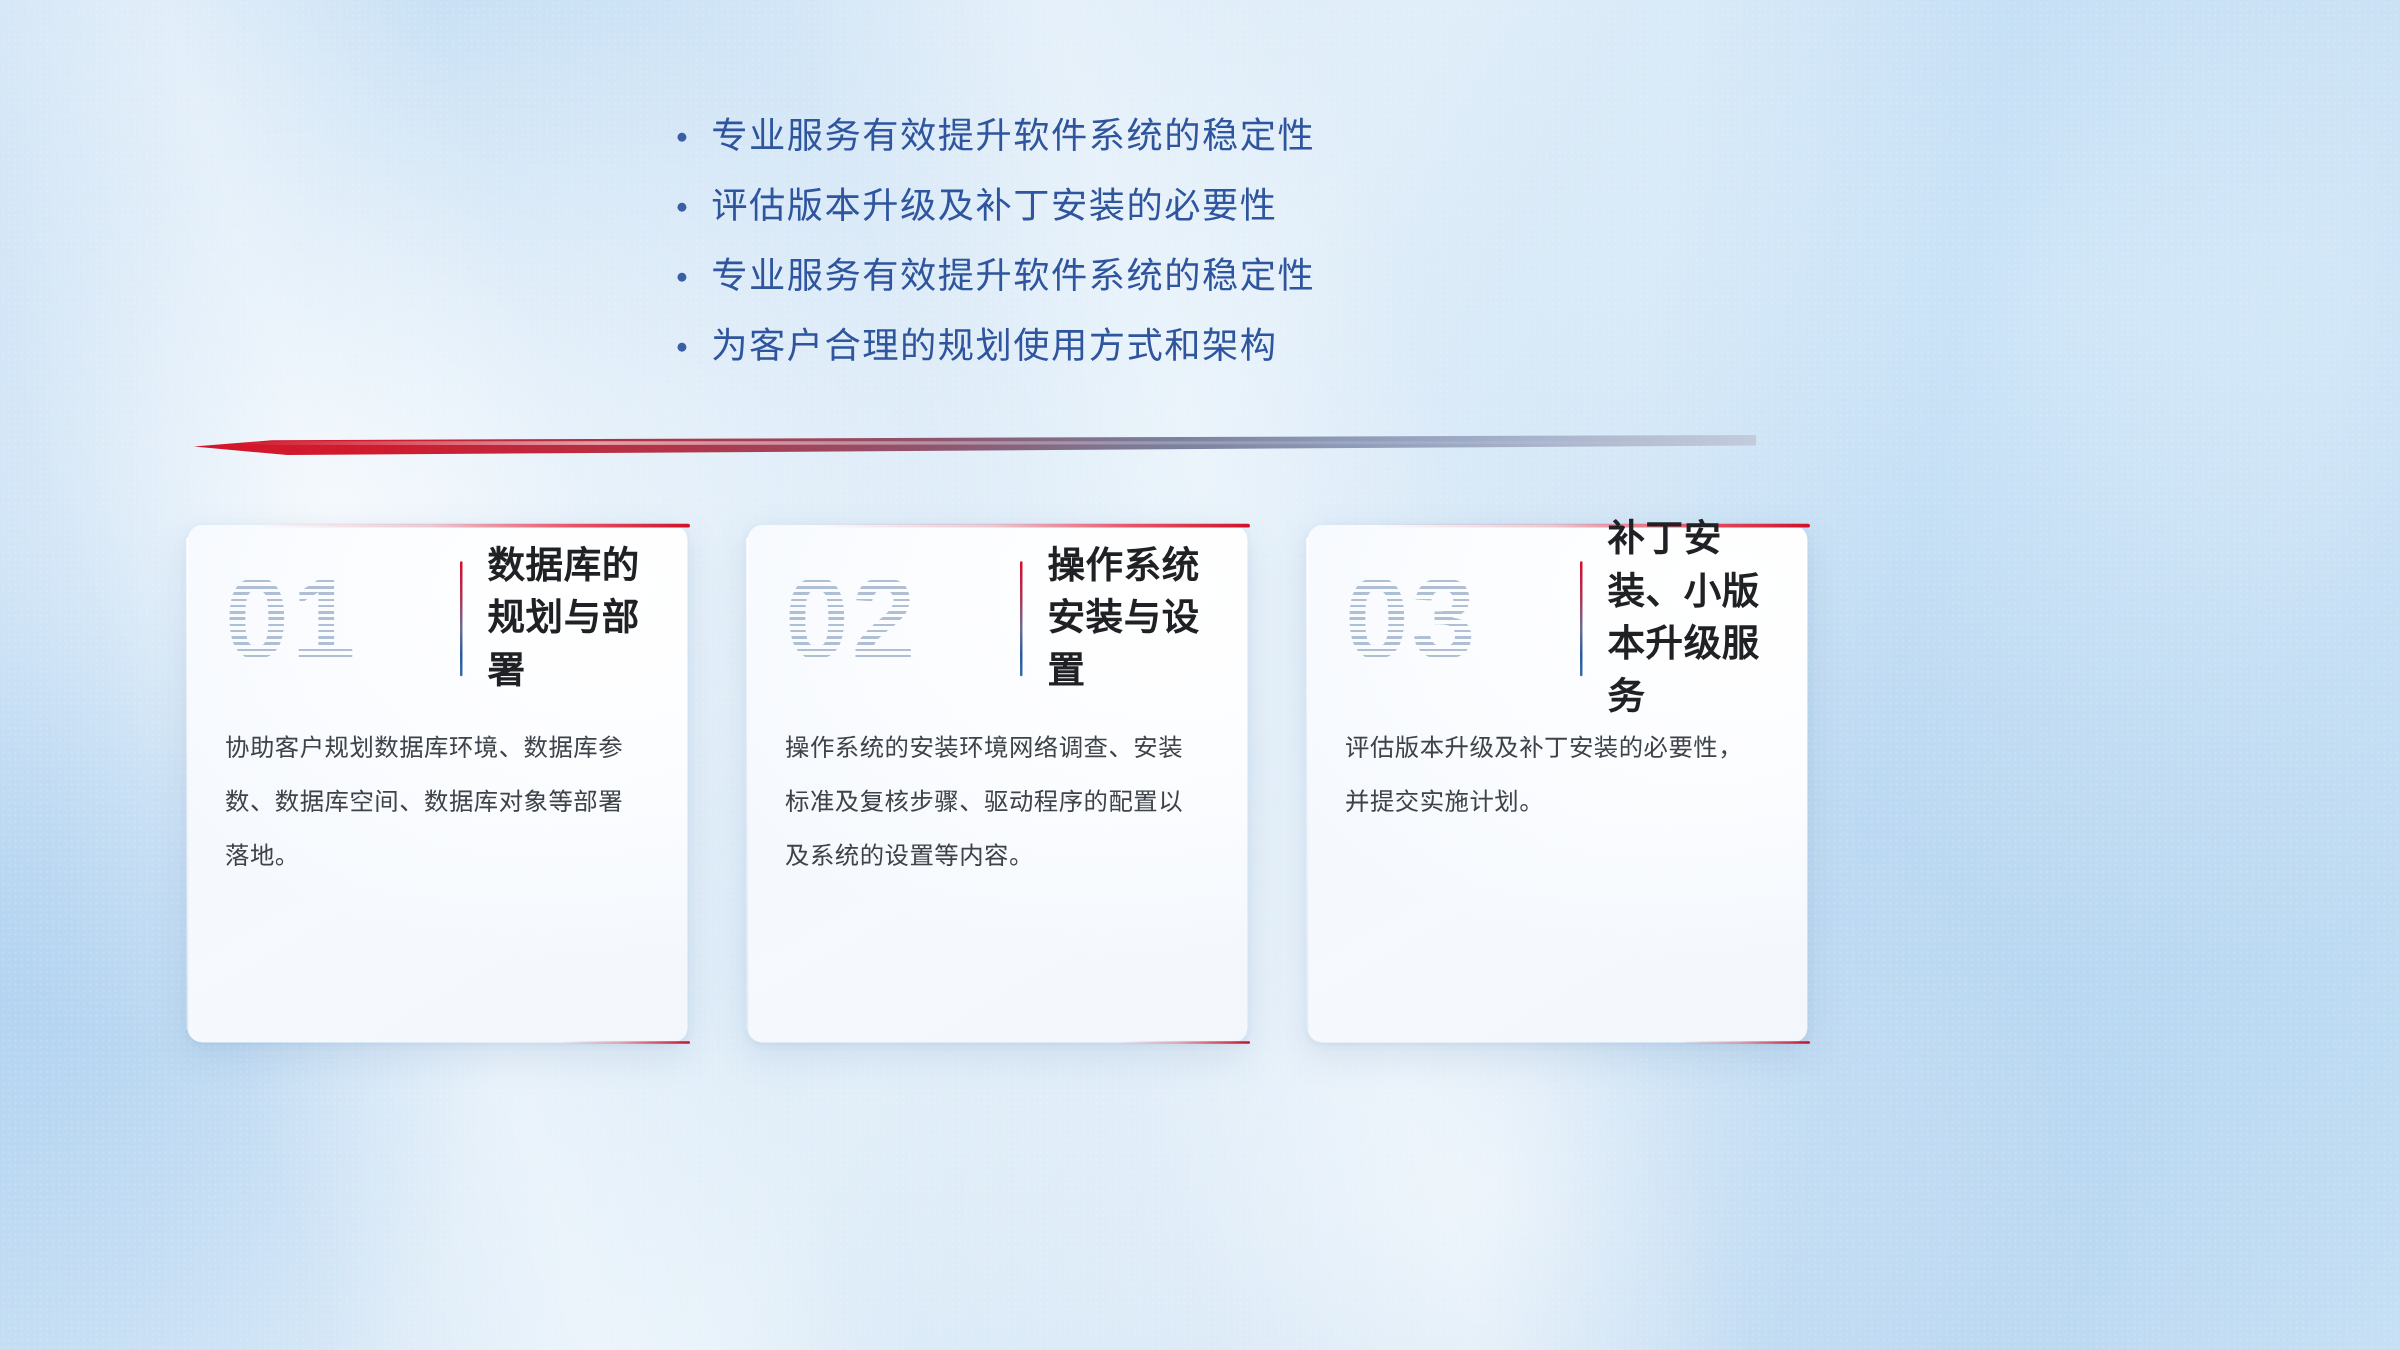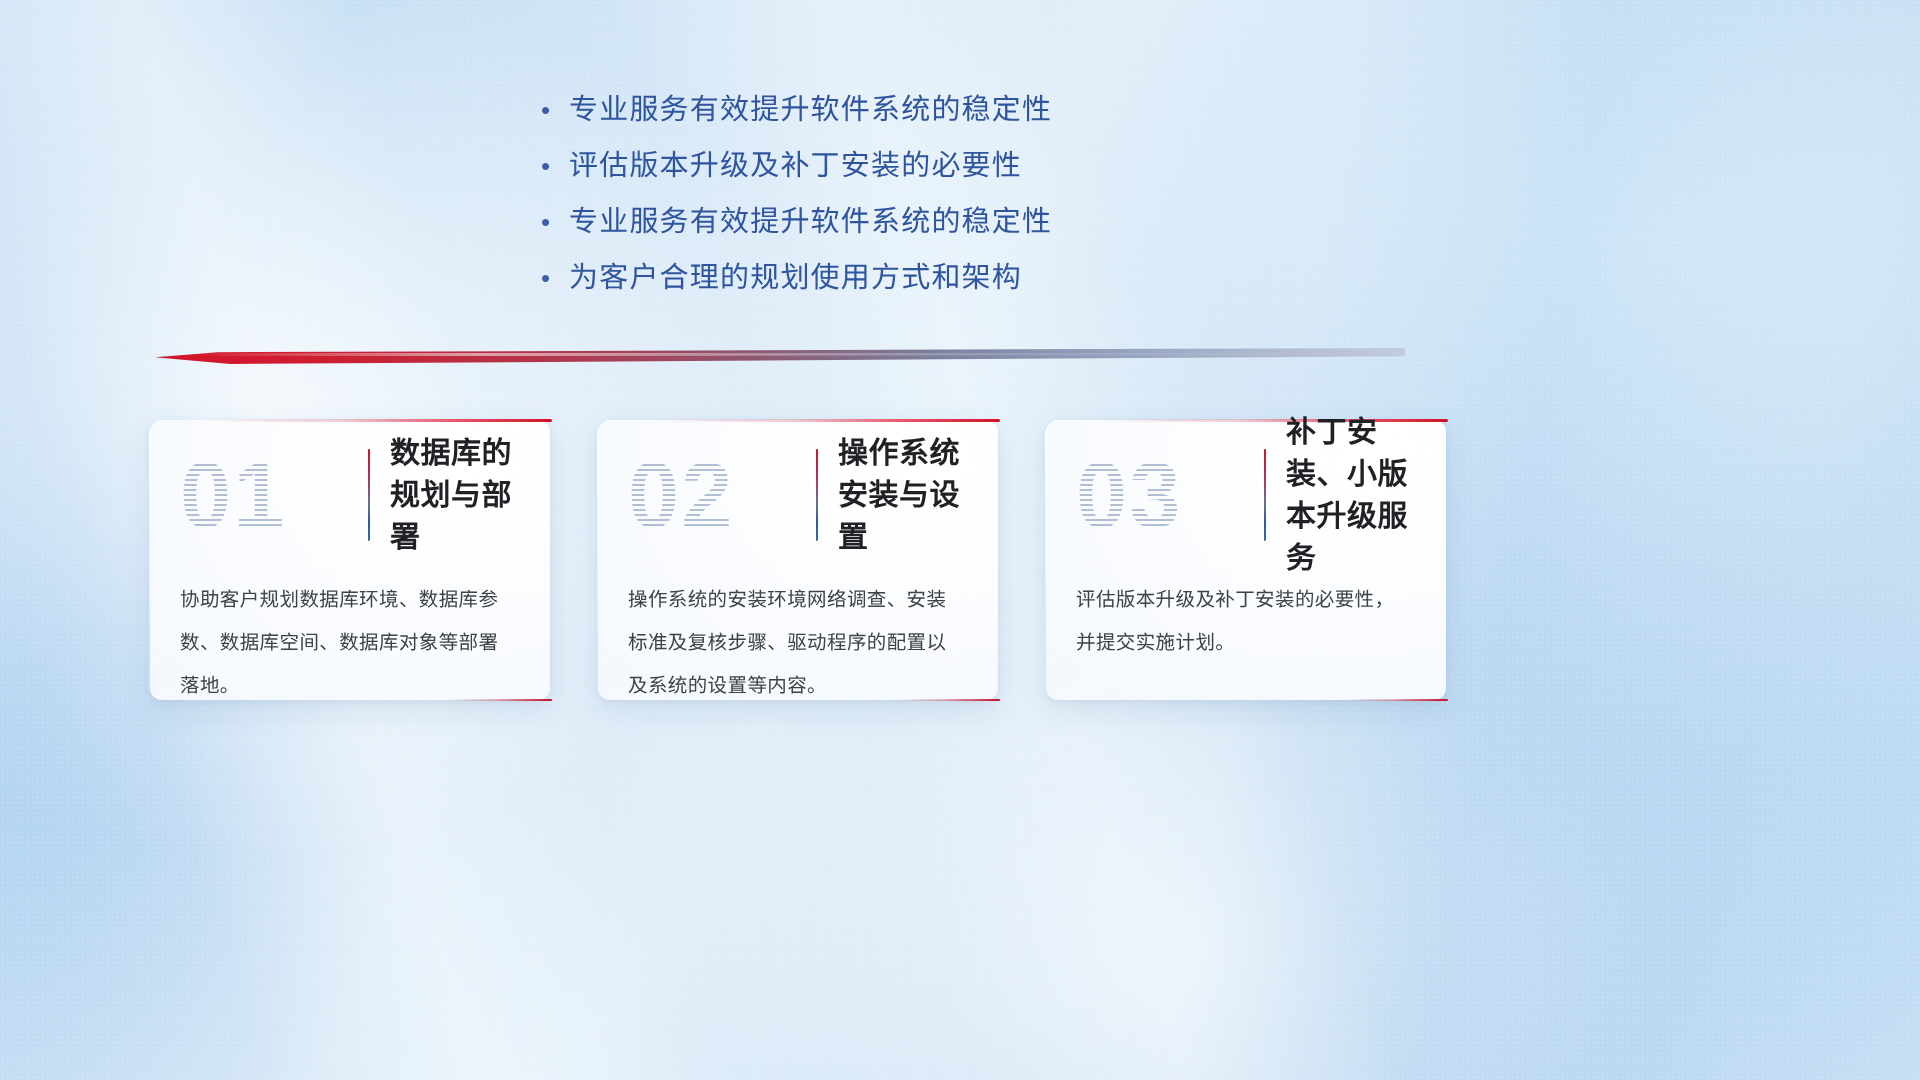--- a/index.html
+++ b/index.html
@@ -97,21 +97,21 @@
   
   #cards {
     position:absolute;
     left:150px; top:420px;
     display:flex;
     gap:48px;
   }
   .card {
     position:relative;
     width:400px;
-    height:280px;
+    height:414px;
     border-radius:12px;
     background:
       radial-gradient(ellipse 420px 300px at 82% 12%, rgba(255,255,255,0.98) 0%, rgba(252,253,255,0.92) 45%, rgba(244,248,253,0.86) 100%),
       linear-gradient(150deg,#f4f8fd 0%,#fbfcfe 34%,#ffffff 58%,#eef4fb 100%);
     box-shadow:0 10px 30px rgba(70,110,160,0.14), 0 2px 6px rgba(70,110,160,0.08);
     overflow:visible;
   }
   
   .card .edge-right {
     position:absolute;

